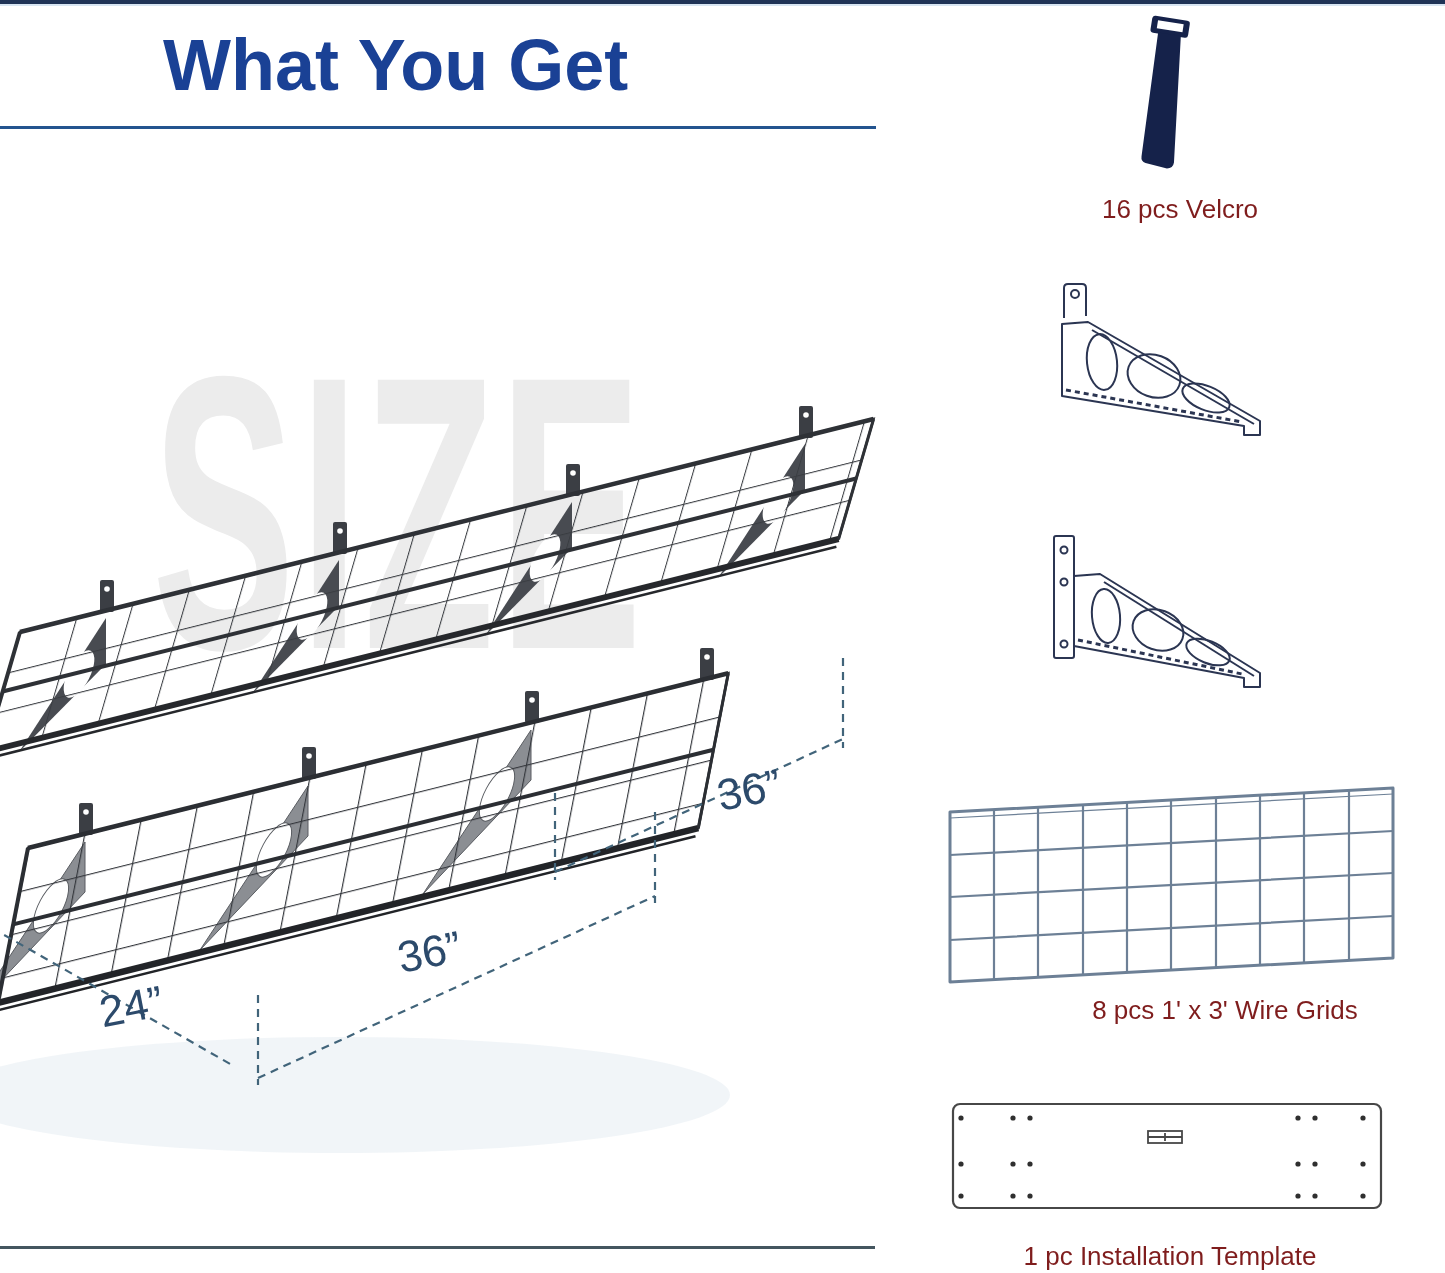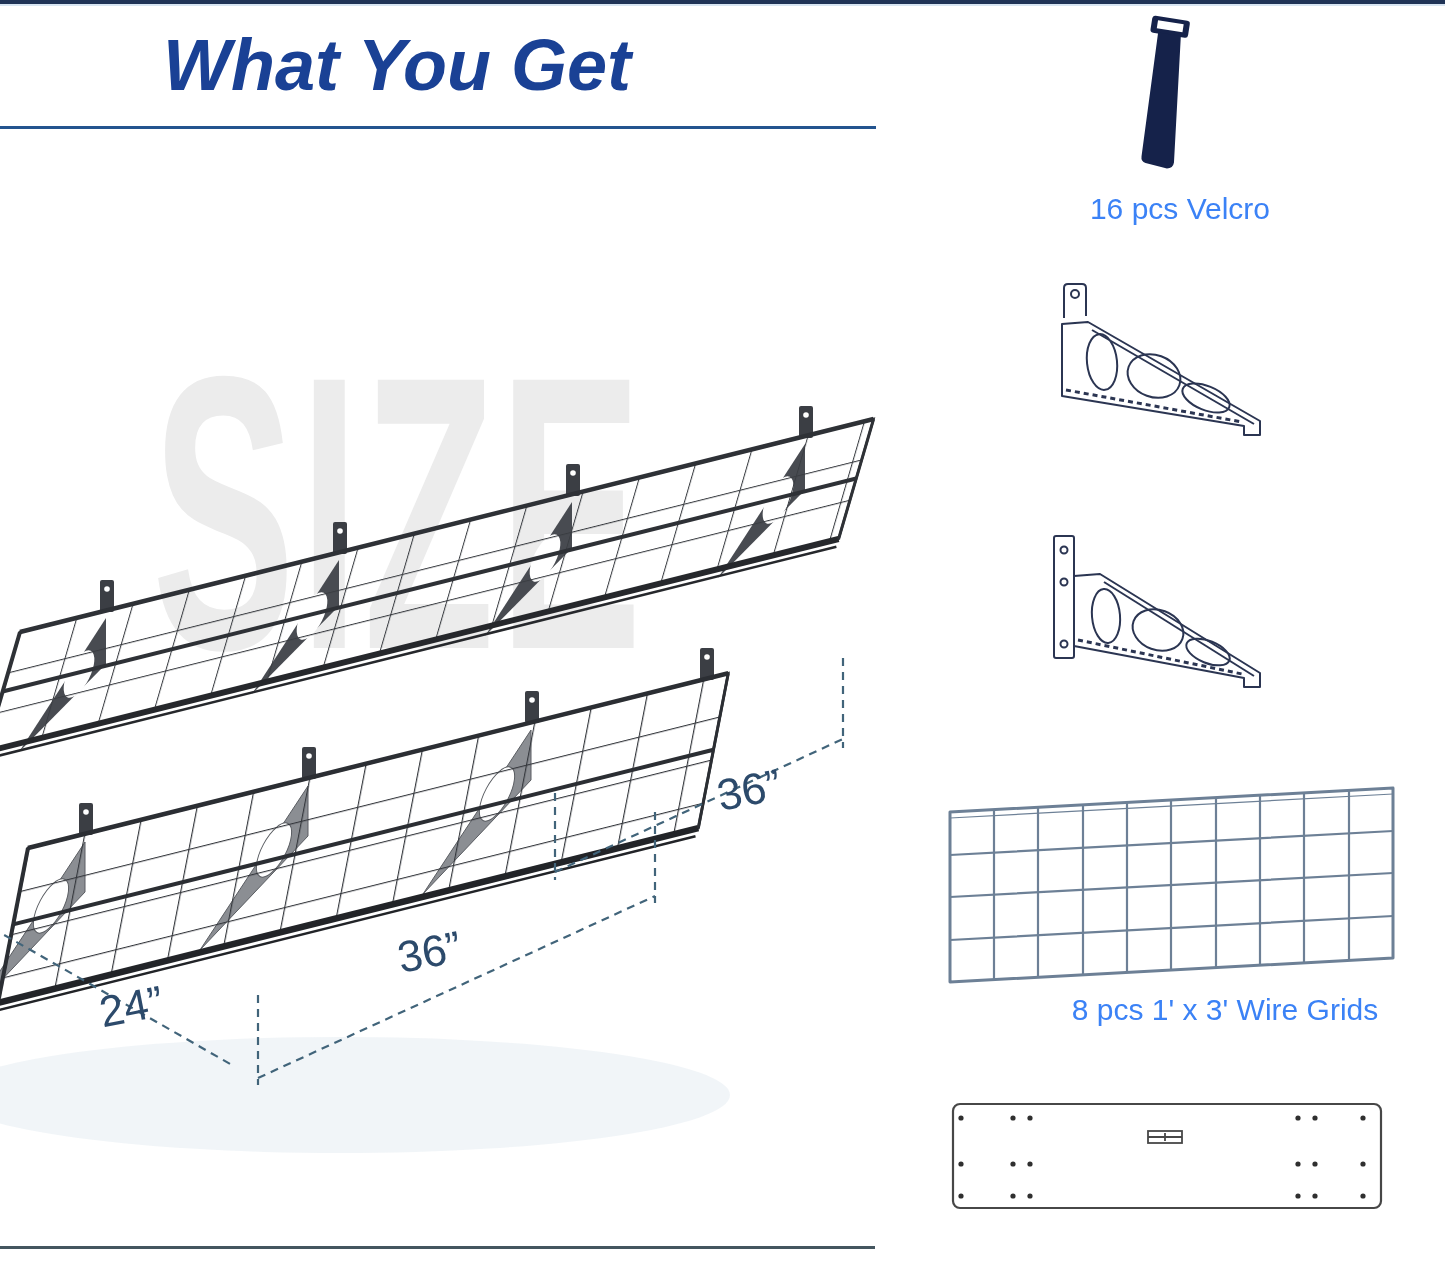--- a/index.html
+++ b/index.html
@@ -2,29 +2,29 @@
 <html><head>
 <meta charset="utf-8">
 <style>
   html,body{margin:0;padding:0;background:#fff;}
   .page{
     position:relative;width:1445px;height:1273px;background:#ffffff;overflow:hidden;
     font-family:"Liberation Sans", sans-serif;
   }
   .top-bar{position:absolute;left:0;top:0;width:1445px;height:4px;background:#203356;border-bottom:2px solid #d8e5f2;}
   .page-title{
-    position:absolute;left:163px;top:24px;font-size:72px;font-weight:bold;color:#1a4195;letter-spacing:0px;font-style:italic;
+    position:absolute;left:163px;top:24px;font-size:72px;font-weight:bold;color:#1a4195;letter-spacing:0px;
   }
   .title-underline{position:absolute;left:0;top:126px;width:876px;height:3px;background:#23548f;}
   .bottom-bar{position:absolute;left:0;top:1246px;width:875px;height:3px;background:#44565f;}
   .main-svg{position:absolute;left:0;top:140px;}
   .item-icon{position:absolute;}
   .item-label{
     position:absolute;display:flex;align-items:center;justify-content:center;
-    font-size:30px;color:#3b82f6;white-space:nowrap;text-align:right;
+    font-size:26px;color:#7f1d1d;white-space:nowrap;text-align:right;
   }
   .dim-text{font-size:44px;fill:#2c4a6b;font-family:"Liberation Sans",sans-serif;}
   .watermark{font-family:"Liberation Sans",sans-serif;font-weight:bold;fill:#ececec;}
 </style>
 </head>
 <body>
 
 <div class="page">
 
   <div class="top-bar"></div>
@@ -192,15 +192,16 @@
         <circle cx="418" cy="66" r="2.6"></circle>
       <circle cx="353" cy="98" r="2.6"></circle>
         <circle cx="370" cy="98" r="2.6"></circle>
         <circle cx="418" cy="98" r="2.6"></circle>
     </g>
     <g stroke="#474747" stroke-width="1.8" fill="none">
       <rect x="203" y="33" width="34" height="12"></rect>
       <path d="M203,39 L237,39 M220,35 L220,43"></path>
     </g>
   </svg>
+  <div class="item-label" style="left:930px;top:1238px;width:480px;height:36px;">1 pc Installation Template</div>
 
   <div class="bottom-bar"></div>
 </div>
 
 </body></html>

